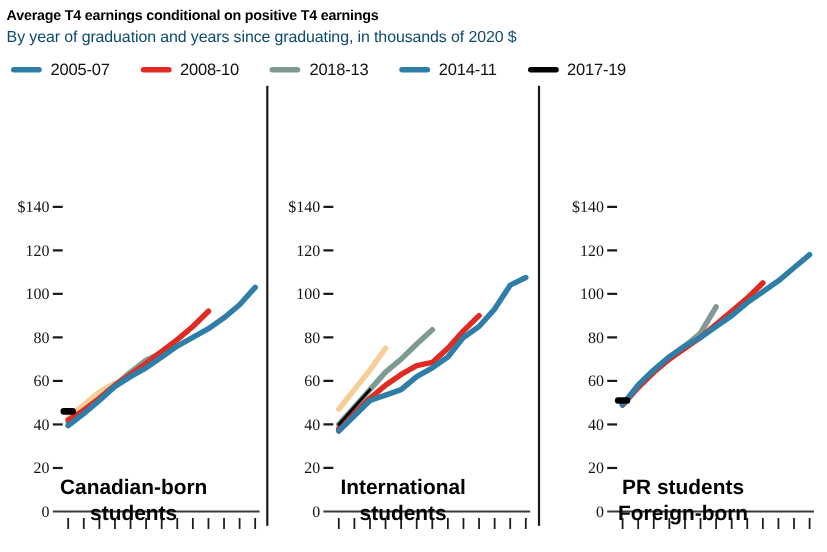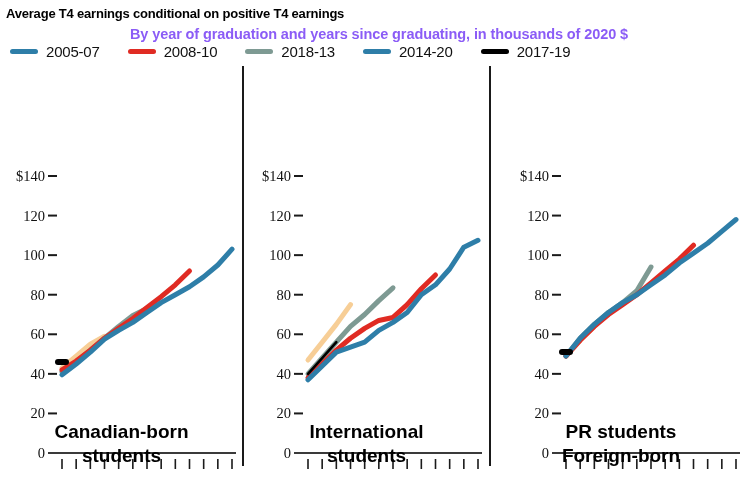--- a/index.html
+++ b/index.html
@@ -23,34 +23,33 @@
   #chart-title {
     font-size: 13px;
     font-weight: bold;
     letter-spacing: -0.2px;
     line-height: 1.2;
     color: #000000;
     white-space: nowrap;
   }
   #chart-subtitle {
     font-size: 14.5px;
-    font-weight: bold;
+    font-weight: normal;
     letter-spacing: -0.1px;
     line-height: 1.25;
     margin-top: 3px;
-    color: #8b5cf6;
+    color: #0c4a6e;
     white-space: nowrap;
-    text-align: center;
   }
 
   
   #legend {
     display: flex;
     align-items: center;
-    margin-top: 0;
+    margin-top: 12px;
     padding-left: 10px;
   }
   .legend-entry {
     display: flex;
     align-items: center;
     margin-right: 28px;
     white-space: nowrap;
   }
   .legend-swatch {
     width: 28px;
@@ -120,21 +119,21 @@
     <div class="legend-entry">
       <span class="legend-swatch" style="background: rgb(224, 43, 35);"></span>
       <span class="legend-label">2008-10</span>
     </div>
     <div class="legend-entry">
       <span class="legend-swatch" style="background: rgb(126, 154, 147);"></span>
       <span class="legend-label">2018-13</span>
     </div>
     <div class="legend-entry">
       <span class="legend-swatch" style="background: rgb(46, 126, 168);"></span>
-      <span class="legend-label">2014-20</span>
+      <span class="legend-label">2014-11</span>
     </div>
     <div class="legend-entry">
       <span class="legend-swatch" style="background: rgb(0, 0, 0);"></span>
       <span class="legend-label">2017-19</span>
     </div>
   </div>
 
 <div id="panels">
     <div class="panel" style="width: 243px;">
       <svg class="panel-svg" width="243" height="406">

